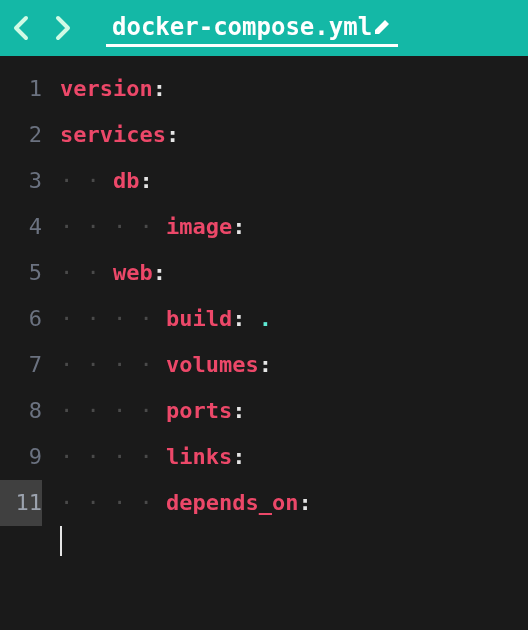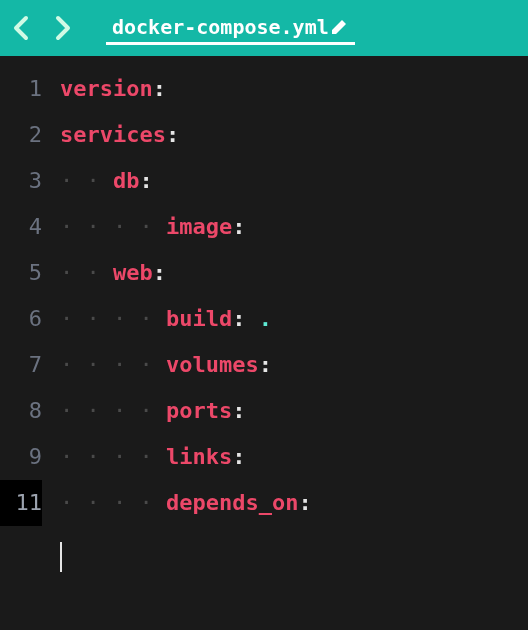--- a/index.html
+++ b/index.html
@@ -27,21 +27,21 @@
       color: #d1fae5;
       cursor: pointer;
       display: flex;
       align-items: center;
     }
     .tab {
       display: flex;
       align-items: center;
       color: #ffffff;
       font-weight: bold;
-      font-size: 20px;
+      font-size: 24px;
       padding: 0 6px 3px 6px;
       border-bottom: 3px solid #ffffff;
       margin-top: 3px;
       margin-left: 14px;
     }
     .edit-icon {
       color: #ffffff;
       display: flex;
       align-items: center;
     }
@@ -54,34 +54,34 @@
     .gutter {
       width: 60px;
       text-align: right;
       padding-right: 18px;
       color: #6b7280;
       font-size: 22px;
       line-height: 46px;
       user-select: none;
     }
     .gutter .line-num.current {
-      background: #000000;
+      background: #404040;
       color: #9ca3af;
     }
     .code {
       flex: 1;
       font-size: 22px;
       line-height: 46px;
       white-space: pre;
       color: #e5e5e5;
     }
     .code-line {
       height: 46px;
       display: flex;
-      align-items: flex-end;
+      align-items: flex-start;
     }
     .line-num {
       height: 46px;
       display: flex;
       align-items: center;
       justify-content: flex-end;
     }
     .key { color: #ec4869; font-weight: bold; }
     .punct { color: #e5e5e5; font-weight: bold; }
     .value { color: #5eead4; font-weight: bold; }

